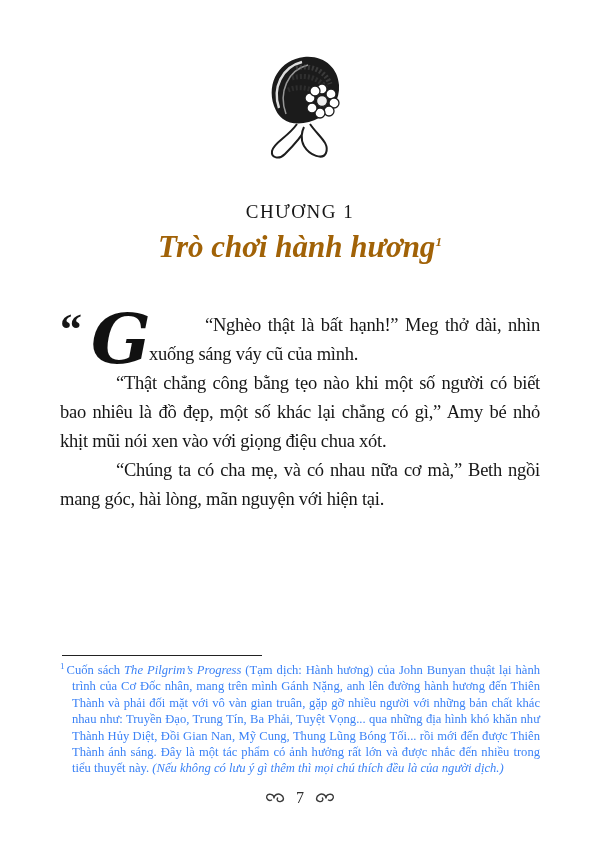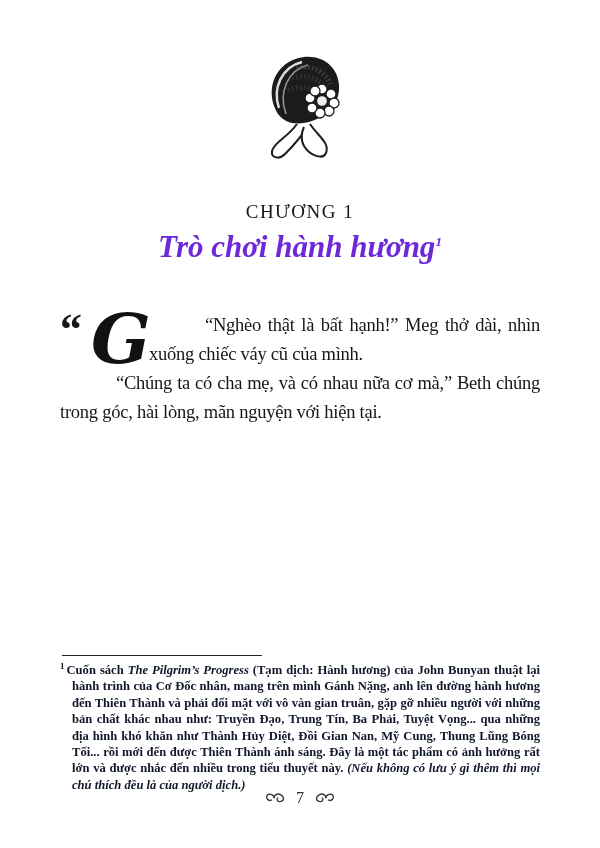--- a/index.html
+++ b/index.html
@@ -31,21 +31,21 @@
     letter-spacing: 1.5px;
     color: #161616;
   }
   .chapter-title {
     position: absolute;
     top: 229px; left: 0; right: 0;
     text-align: center;
     font-style: italic;
     font-weight: 600;
     font-size: 31px;
-    color: #6d28d9;
+    color: #a16207;
   }
   .chapter-title sup {
     font-size: 0.42em;
     font-weight: 600;
     vertical-align: super;
     line-height: 0;
   }
 
   
   .body-text {
@@ -82,22 +82,21 @@
     margin-right: 6px;
     color: #111;
   }
 
   
   .footnote {
     position: absolute;
     top: 655px;
     left: 60px;
     width: 480px;
-    color: #0f172a;
-    font-weight: bold;
+    color: #3b82f6;
   }
   .fn-rule {
     width: 200px;
     height: 0;
     border-top: 1.4px solid #222;
     margin: 0 0 6px 2px;
   }
   .fn-text {
     margin: 0;
     font-size: 12.6px;
@@ -160,22 +159,23 @@
       <path d="M46,76 C36,90 23,94 21,103 C20,110 28,112 34,106 C43,97 51,88 55,80" fill="#ffffff" stroke="#1d1d1d" stroke-width="2"></path>
       <path d="M59,76 C67,88 79,95 75,105 C72,112 59,108 53,98 C49,91 51,83 53,79" fill="#ffffff" stroke="#1d1d1d" stroke-width="2"></path>
     </svg>
   </div>
 
   <div class="chapter-label">CHƯƠNG 1</div>
   <div class="chapter-title"><span>Trò chơi hành hương</span><sup>1</sup></div>
 
   <div class="body-text">
     <p class="para para-first"><span class="openquote">“</span><span class="dropcap">G</span></p>
-    <p class="para"><span>“Nghèo thật là bất hạnh!” Meg thở dài, nhìn xuống chiếc váy cũ của mình.</span></p>
-    <p class="para"><span>“Chúng ta có cha mẹ, và có nhau nữa cơ mà,” Beth chúng trong góc, hài lòng, mãn nguyện với hiện tại.</span></p>
+    <p class="para"><span>“Nghèo thật là bất hạnh!” Meg thở dài, nhìn xuống sáng váy cũ của mình.</span></p>
+    <p class="para"><span>“Thật chẳng công bằng tẹo nào khi một số người có biết bao nhiêu là đồ đẹp, một số khác lại chẳng có gì,” Amy bé nhỏ khịt mũi nói xen vào với giọng điệu chua xót.</span></p>
+    <p class="para"><span>“Chúng ta có cha mẹ, và có nhau nữa cơ mà,” Beth ngồi mang góc, hài lòng, mãn nguyện với hiện tại.</span></p>
   </div>
 
   <div class="footnote">
     <div class="fn-rule"></div>
     <p class="fn-text"><sup class="fn-marker">1</sup><span>Cuốn sách </span><span class="fn-italic">The Pilgrim’s Progress</span><span> (Tạm dịch: Hành hương) của John Bunyan thuật lại hành trình của Cơ Đốc nhân, mang trên mình Gánh Nặng, anh lên đường hành hương đến Thiên Thành và phải đối mặt với vô vàn gian truân, gặp gỡ nhiều người với những bản chất khác nhau như: Truyền Đạo, Trung Tín, Ba Phải, Tuyệt Vọng... qua những địa hình khó khăn như Thành Hủy Diệt, Đồi Gian Nan, Mỹ Cung, Thung Lũng Bóng Tối... rồi mới đến được Thiên Thành ánh sáng. Đây là một tác phẩm có ảnh hưởng rất lớn và được nhắc đến nhiều trong tiểu thuyết này. </span><span class="fn-italic">(Nếu không có lưu ý gì thêm thì mọi chú thích đều là của người dịch.)</span></p>
   </div>
 
   <div class="page-footer">
     <svg class="fleuron" width="22" height="12" viewBox="0 0 22 12" aria-hidden="true">
       <path d="M9,6 C9,2 3.2,1 1.8,4 C0.8,6.8 4,9.6 6.6,8 M9,6 C9,2.6 13,1.2 15.6,2.6 C19,4.4 19.6,8.4 16,9.4 C13,10.2 11.2,7.8 12.6,6" stroke="#3a3a3a" stroke-width="1.4" fill="none" stroke-linecap="round"></path>

